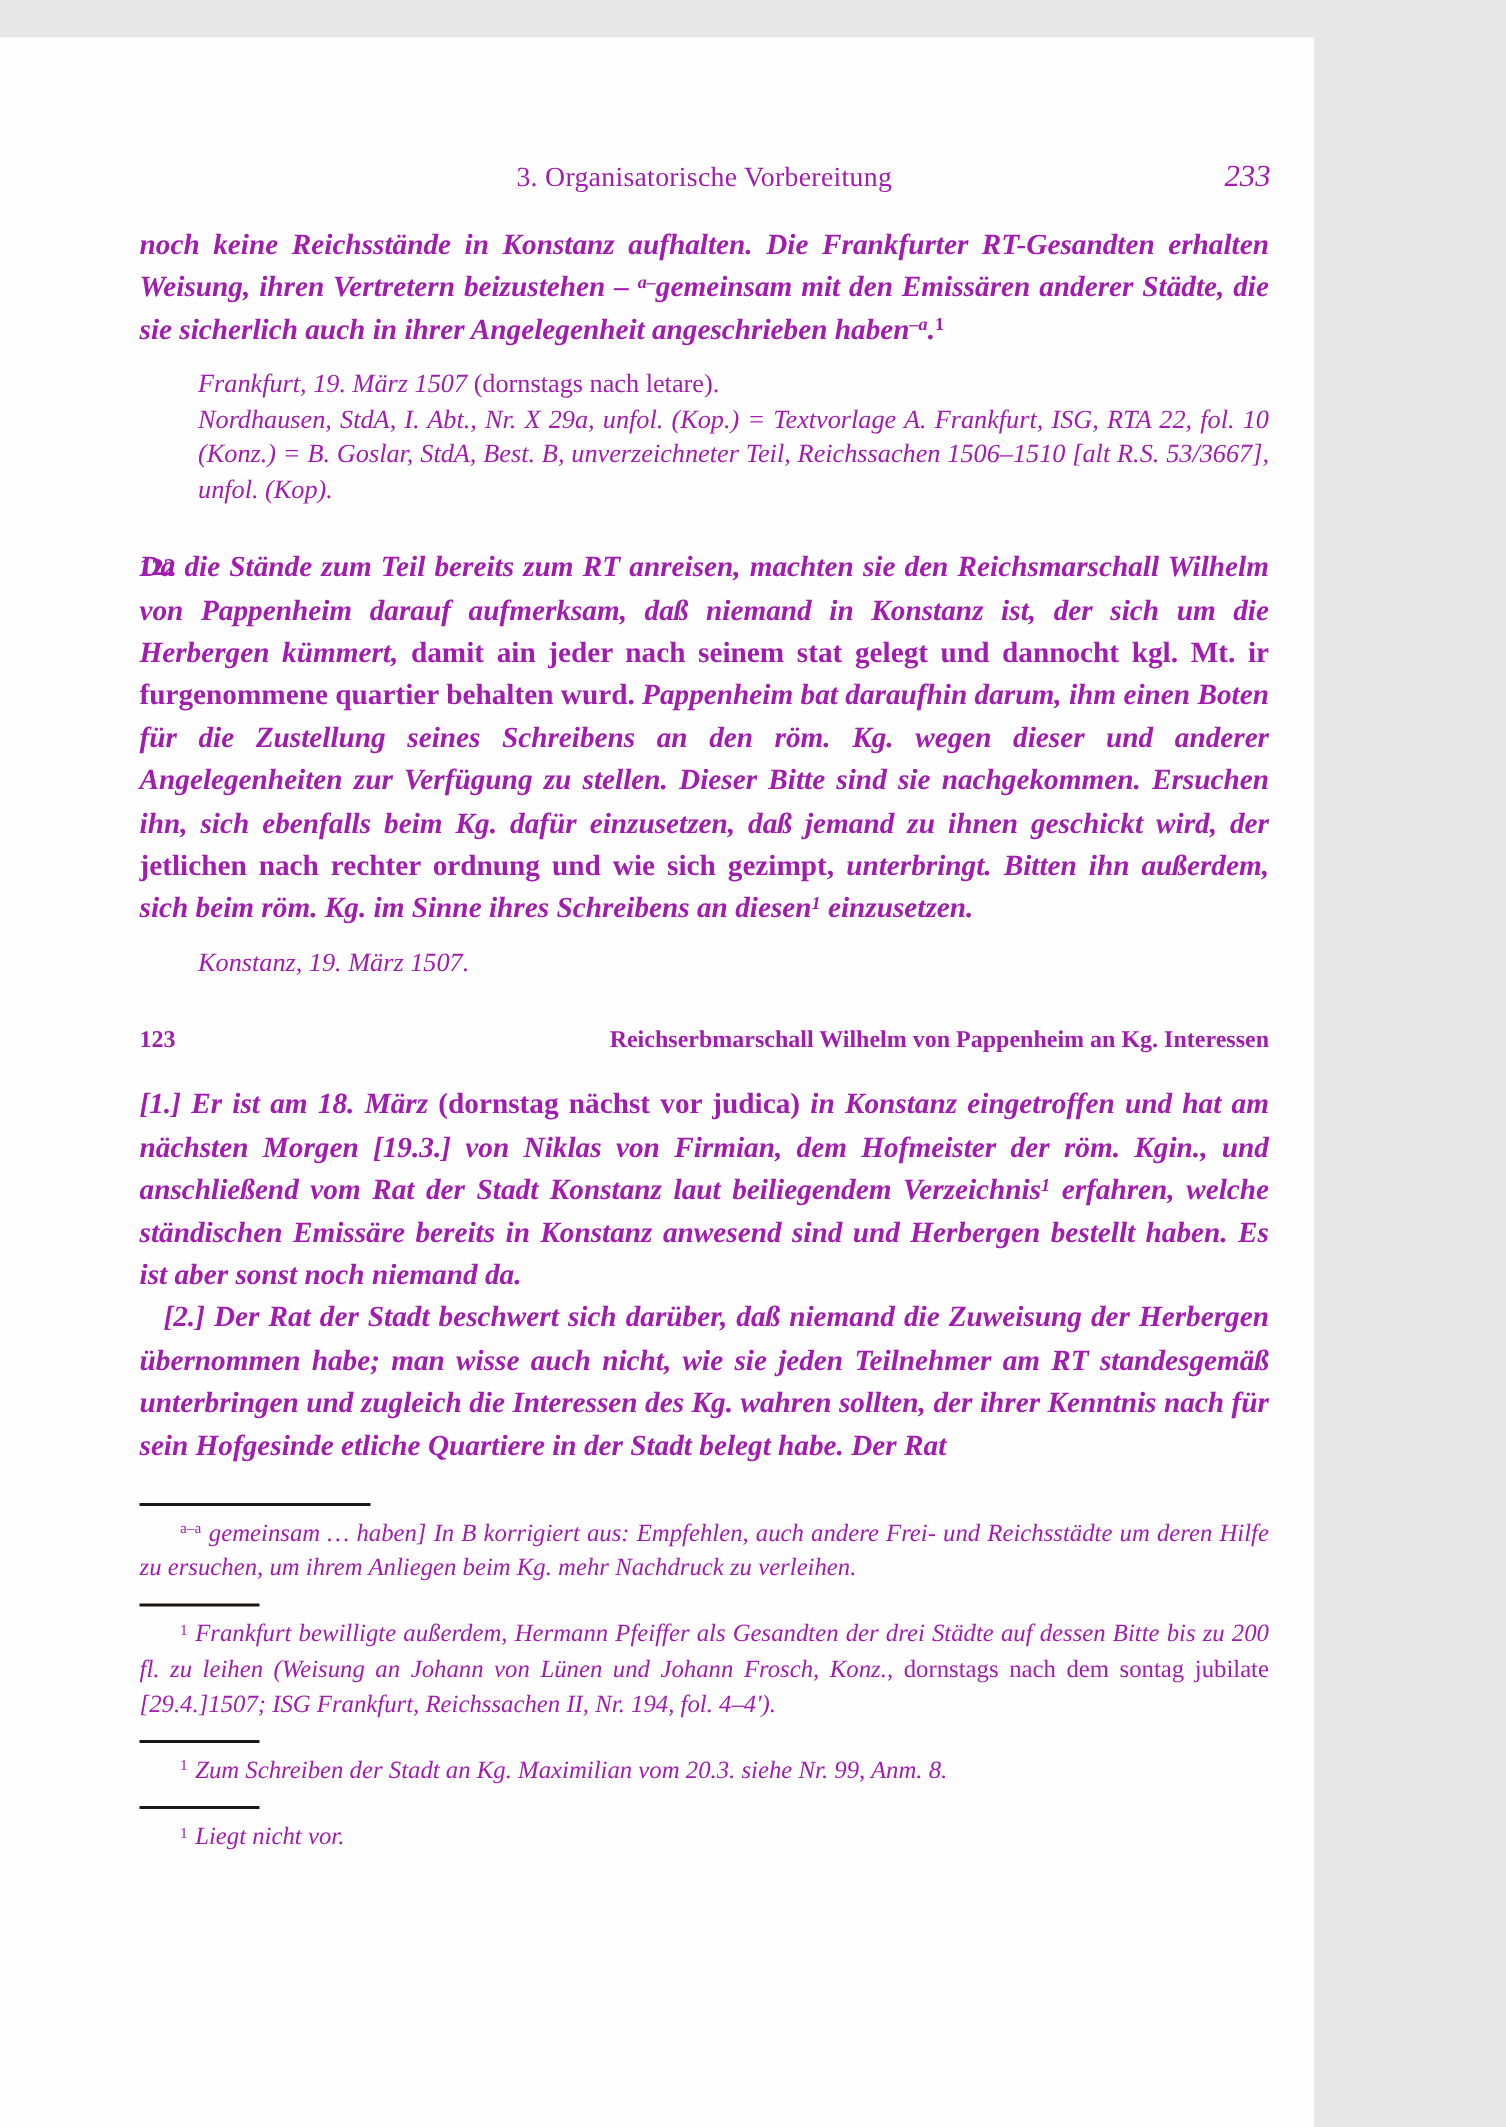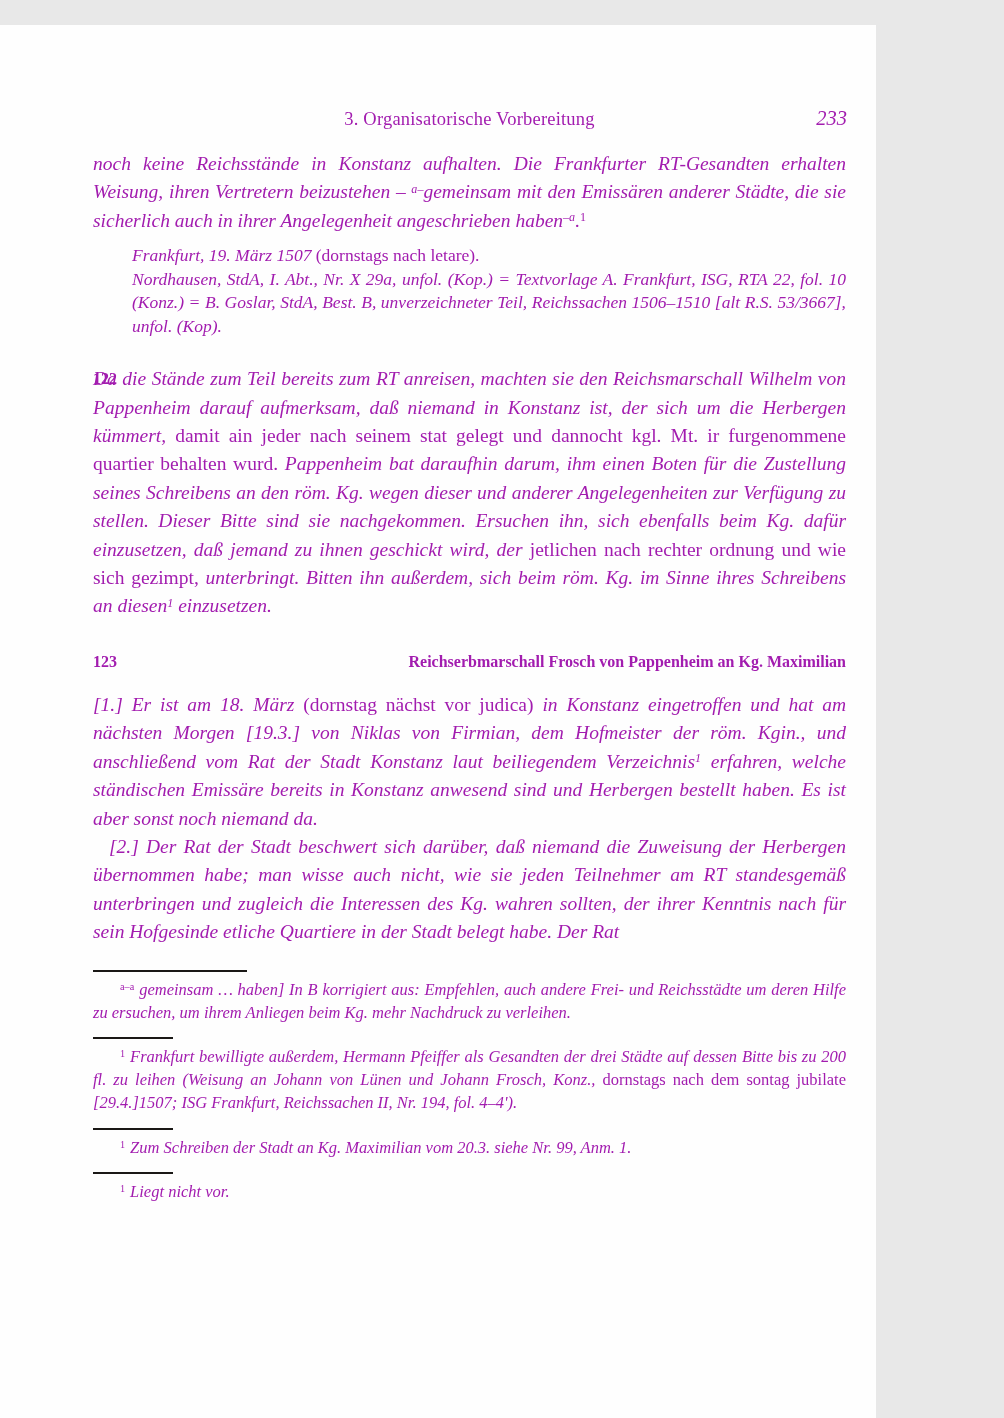--- a/index.html
+++ b/index.html
@@ -24,20 +24,21 @@
   .head-center { display: block; text-align: center; letter-spacing: 0.2px; }
   .head-num { position: absolute; right: -1px; top: -2px; font-size: 20.5px; font-style: italic; }
 
   
   .para {
     font-size: 19.5px;
     line-height: 28.4px;
     text-align: justify;
     hyphens: none;
     margin: 0;
+    font-weight: bold;
   }
   .mt-para { margin-top: 15px; }
   .indent1 { text-indent: 16px; }
 
   .it { font-style: italic; }
   .rm { font-style: normal; }
 
   .sup {
     font-size: 62%;
     position: relative;
@@ -106,40 +107,41 @@
       <span class="line">Nordhausen, StdA, I. Abt., Nr. X 29a, unfol. (Kop.) = Textvorlage A. Frankfurt, ISG, RTA 22, fol. 10 (Konz.) = B. Goslar, StdA, Best. B, unverzeichneter Teil, Reichssachen 1506–1510 [alt R.S. 53/3667], unfol. (Kop).</span>
     </div>
 
     <div class="entryhead">
       <span class="entry-num">122</span>
     </div>
 
     <p class="para mt-para"><span class="it">Da die Stände zum Teil bereits zum RT anreisen, machten sie den Reichsmarschall Wilhelm von Pappenheim darauf aufmerksam, daß niemand in Konstanz ist, der sich um die Herbergen kümmert, </span><span class="rm">damit ain jeder nach seinem stat gelegt und dannocht kgl. Mt. ir furgenommene quartier behalten wurd. </span><span class="it">Pappenheim bat daraufhin darum, ihm einen Boten für die Zustellung seines Schreibens an den röm. Kg. wegen dieser und anderer Angelegenheiten zur Verfügung zu stellen. Dieser Bitte sind sie nachgekommen. Ersuchen ihn, sich ebenfalls beim Kg. dafür einzusetzen, daß jemand zu ihnen geschickt wird, der </span><span class="rm">jetlichen nach rechter ordnung und wie sich gezimpt, </span><span class="it">unterbringt. Bitten ihn außerdem, sich beim röm. Kg. im Sinne ihres Schreibens an diesen</span><span class="sup it">1</span><span class="it"> einzusetzen.</span></p>
 
     <div class="src">
+      <span class="line">Konstanz, 19. März 1507.</span>
     </div>
 
     <div class="entryhead">
       <span class="entry-num">123</span>
-      <span>Reichserbmarschall Frosch von Pappenheim an Kg. Maximilian</span>
+      <span>Reichserbmarschall Wilhelm von Pappenheim an Kg. Interessen</span>
     </div>
 
     <p class="para mt-para"><span class="it">[1.] Er ist am 18. März </span><span class="rm">(dornstag nächst vor judica) </span><span class="it">in Konstanz eingetroffen und hat am nächsten Morgen [19.3.] von Niklas von Firmian, dem Hofmeister der röm. Kgin., und anschließend vom Rat der Stadt Konstanz laut beiliegendem Verzeichnis</span><span class="sup it">1</span><span class="it"> erfahren, welche ständischen Emissäre bereits in Konstanz anwesend sind und Herbergen bestellt haben. Es ist aber sonst noch niemand da.</span></p>
 
     <p class="para indent1"><span class="it">[2.] Der Rat der Stadt beschwert sich darüber, daß niemand die Zuweisung der Herbergen übernommen habe; man wisse auch nicht, wie sie jeden Teilnehmer am RT standesgemäß unterbringen und zugleich die Interessen des Kg. wahren sollten, der ihrer Kenntnis nach für sein Hofgesinde etliche Quartiere in der Stadt belegt habe. Der Rat</span></p>
 
     <div class="footnotes">
 
       <hr class="fnrule long">
       <p class="fn"><span class="sup rm fnmark">a–a</span><span class="it">gemeinsam … haben] In B korrigiert aus: Empfehlen, auch andere Frei- und Reichsstädte um deren Hilfe zu ersuchen, um ihrem Anliegen beim Kg. mehr Nachdruck zu verleihen.</span></p>
 
       <hr class="fnrule">
       <p class="fn"><span class="sup rm fnmark">1</span><span class="it">Frankfurt bewilligte außerdem, Hermann Pfeiffer als Gesandten der drei Städte auf dessen Bitte bis zu 200 fl. zu leihen (Weisung an Johann von Lünen und Johann Frosch, Konz., </span><span class="rm">dornstags nach dem sontag jubilate </span><span class="it">[29.4.]1507; ISG Frankfurt, Reichssachen II, Nr. 194, fol. 4–4').</span></p>
 
       <hr class="fnrule">
-      <p class="fn"><span class="sup rm fnmark">1</span><span class="it">Zum Schreiben der Stadt an Kg. Maximilian vom 20.3. siehe Nr. 99, Anm. 1.</span></p>
+      <p class="fn"><span class="sup rm fnmark">1</span><span class="it">Zum Schreiben der Stadt an Kg. Maximilian vom 20.3. siehe Nr. 99, Anm. 8.</span></p>
 
       <hr class="fnrule">
       <p class="fn"><span class="sup rm fnmark">1</span><span class="it">Liegt nicht vor.</span></p>
 
     </div>
   </div>
 </div>
 
 </body></html>

